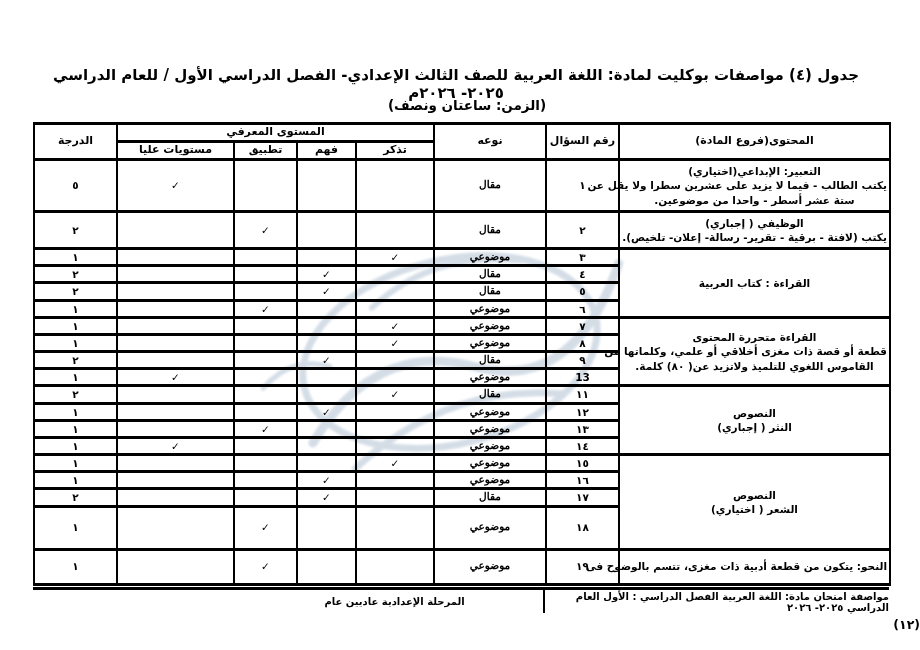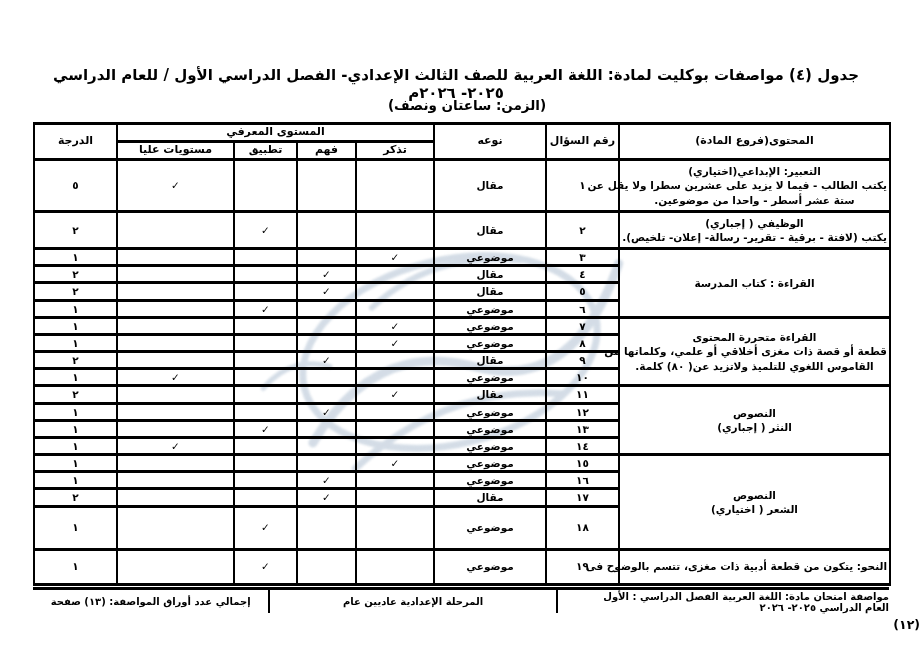--- a/index.html
+++ b/index.html
@@ -25,21 +25,21 @@
   }
   .spec-table th,.spec-table td{
     border:2px solid #000;border-top-width:3px;border-bottom-width:3px;
     font-weight:bold;text-align:center;vertical-align:middle;
     padding:0 2px;font-size:10.5px;line-height:1.35;background:transparent;
   }
   .spec-table thead tr{height:18px;}
   .spec-table thead th{font-size:11px;padding:0 1px;}
   .content-cell{font-size:10.5px;margin-top:48px;}
   .content-cell div{white-space:nowrap;}
-  .type-cell{letter-spacing:.5px;}
+  .type-cell{letter-spacing:.5px;font-family:Liberation Serif, serif;}
   .check-cell{font-size:11px;}
   .qno-cell,.score-cell{font-size:10.5px;}
   .footer-topline{
     position:absolute;top:587px;left:33px;width:856px;height:3px;background:#000;
   }
   .footer-row{
     position:absolute;top:590px;left:33px;width:856px;height:23px;
     display:flex;direction:rtl;align-items:center;
   }
   .footer-cell{
@@ -120,21 +120,21 @@
         <td class="qno-cell">٢</td>
         <td class="type-cell">مقال</td>
         <td class="check-cell"></td>
         <td class="check-cell"></td>
         <td class="check-cell">✓</td>
         <td class="check-cell"></td>
         <td class="score-cell">٢</td>
       </tr>
       <tr style="height: 17px;">
         <td class="content-cell" rowspan="4">
-          <div>القراءة : كتاب المدرسة</div>
+          <div>القراءة : كتاب العربية</div>
         </td>
         <td class="qno-cell">٣</td>
         <td class="type-cell">موضوعي</td>
         <td class="check-cell">✓</td>
         <td class="check-cell"></td>
         <td class="check-cell"></td>
         <td class="check-cell"></td>
         <td class="score-cell">١</td>
       </tr>
       <tr style="height: 17px;">
@@ -190,21 +190,21 @@
       <tr style="height: 17px;">
         <td class="qno-cell">٩</td>
         <td class="type-cell">مقال</td>
         <td class="check-cell"></td>
         <td class="check-cell">✓</td>
         <td class="check-cell"></td>
         <td class="check-cell"></td>
         <td class="score-cell">٢</td>
       </tr>
       <tr style="height: 17px;">
-        <td class="qno-cell">١٠</td>
+        <td class="qno-cell">13</td>
         <td class="type-cell">موضوعي</td>
         <td class="check-cell"></td>
         <td class="check-cell"></td>
         <td class="check-cell"></td>
         <td class="check-cell">✓</td>
         <td class="score-cell">١</td>
       </tr>
       <tr style="height: 17px;">
         <td class="content-cell" rowspan="4">
           <div>النصوص</div>
@@ -297,15 +297,14 @@
         <td class="check-cell"></td>
         <td class="score-cell">١</td>
       </tr>
     </tbody>
 </table>
 
 <div class="footer-topline"></div>
 <div class="footer-row">
   <div class="footer-cell fc-right">مواصفة امتحان مادة: اللغة العربية الفصل الدراسي : الأول العام الدراسي ٢٠٢٥- ٢٠٢٦</div>
   <div class="footer-cell fc-center">المرحلة الإعدادية عاديين عام</div>
-  <div class="footer-cell fc-left">إجمالي عدد أوراق المواصفة: (١٣) صفحة</div>
 </div>
 <div class="page-number">(١٢)</div>
 
 </body></html>

